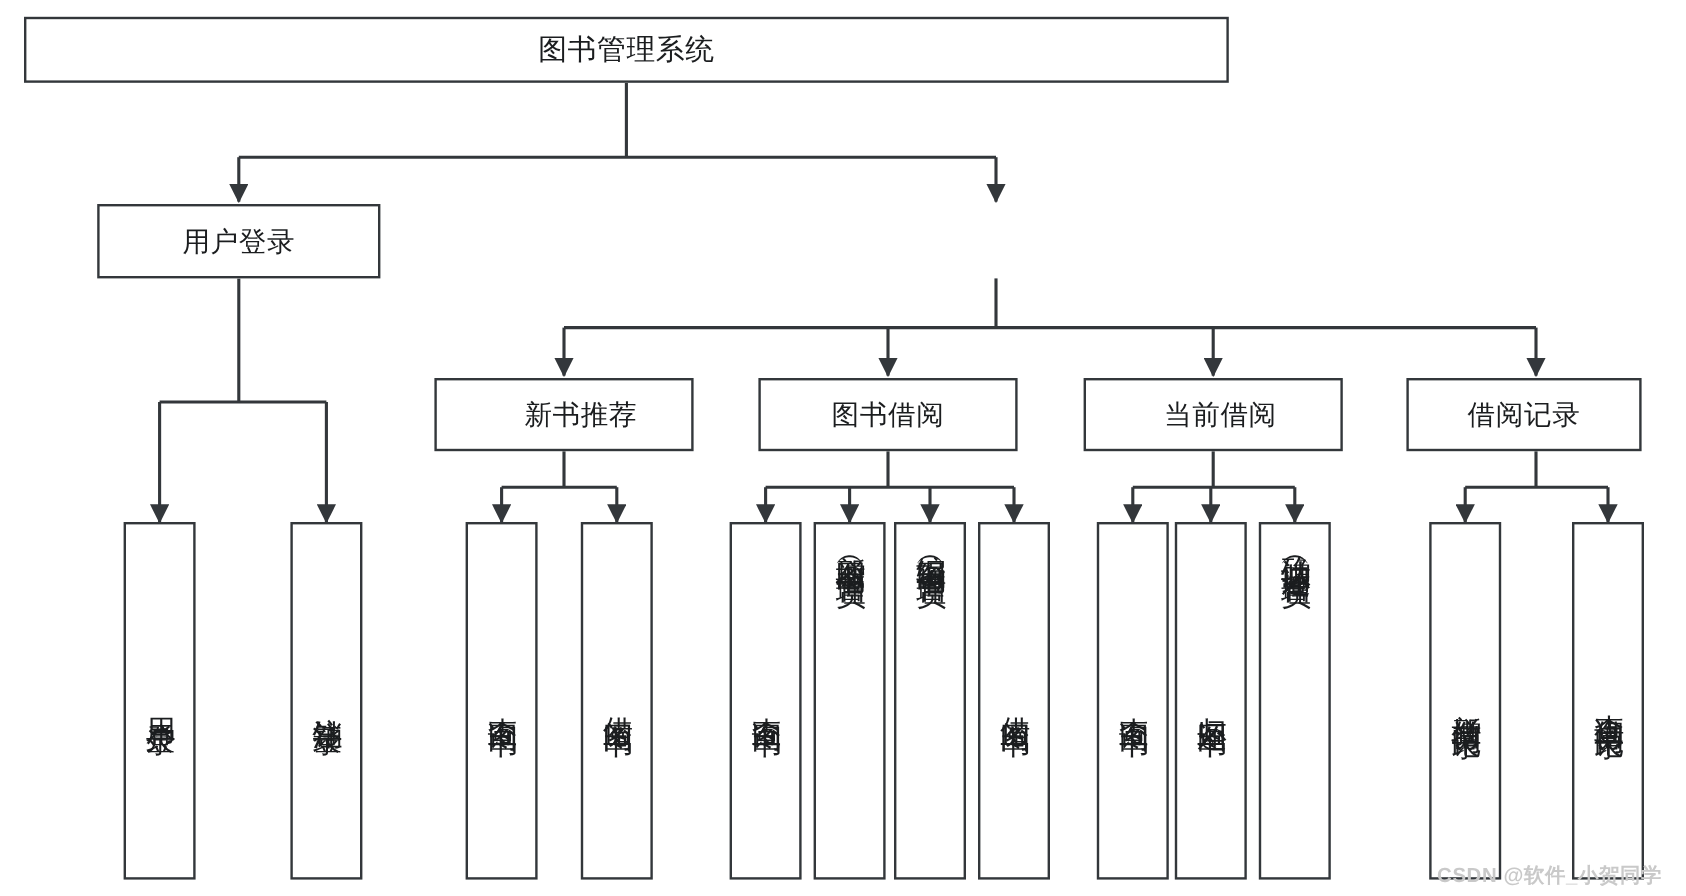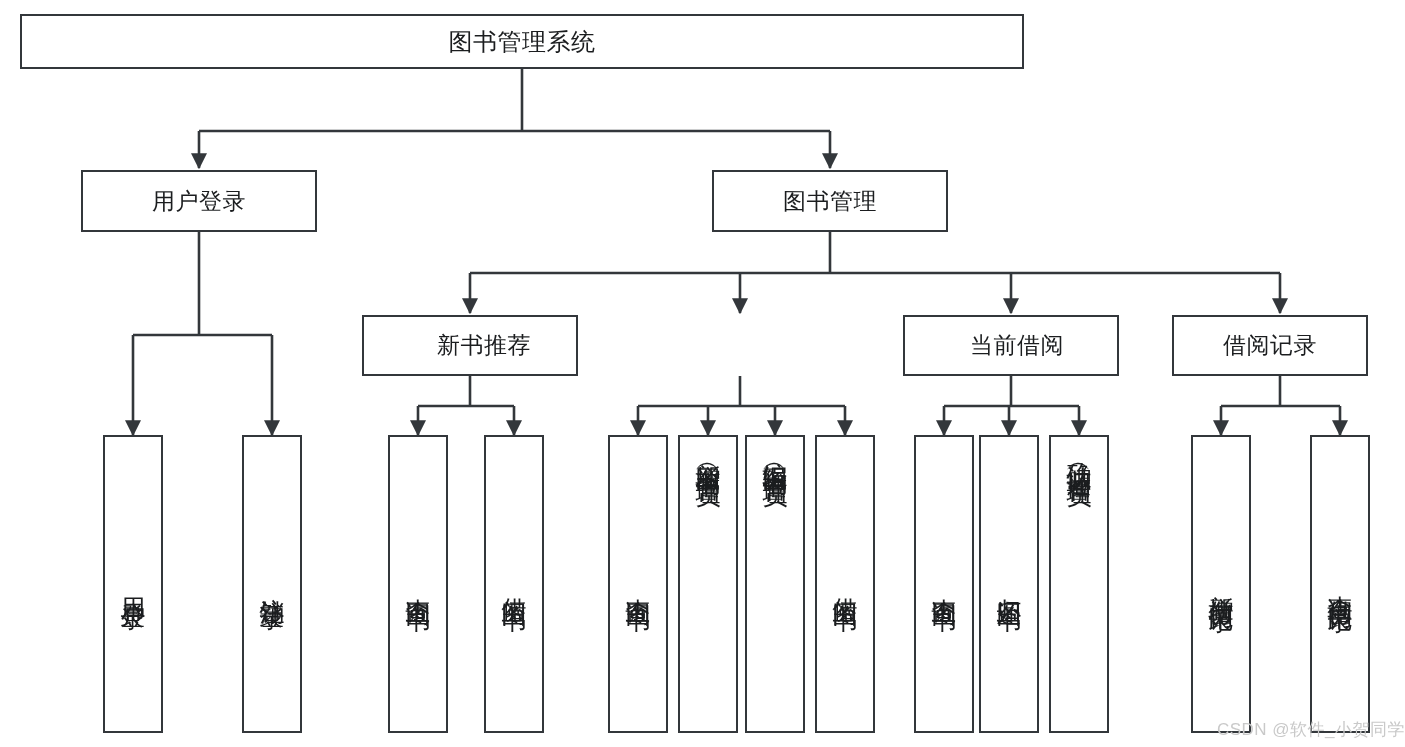--- a/index.html
+++ b/index.html
@@ -62,28 +62,29 @@
     line-height: 1.0;
     letter-spacing: 3px;
     white-space: nowrap;
   }
   .node.vert.centered {
     align-items: center;
     padding-top: 0;
   }
   #watermark {
     position: absolute;
-    right: 0;
+    right: 20px;
     bottom: 6px;
     font-size: 17px;
     color: #c9c9c9;
     letter-spacing: 0.5px;
     white-space: nowrap;
     z-index: 5;
     font-family: "Liberation Sans", "DejaVu Sans", sans-serif;
+    font-weight: bold;
   }
 </style>
 </head>
 <body>
 
 <div id="canvas">
 
   <svg id="wires" viewBox="0 0 1405 747" width="1405" height="747" xmlns="http://www.w3.org/2000/svg">
     <defs>
       <marker id="arrow" viewBox="0 0 10 10" refX="9.2" refY="5" markerWidth="6.2" markerHeight="6.2" orient="auto-start-reverse">
@@ -134,27 +135,27 @@
     </g>
   </svg>
 
   <div class="node horiz root" style="left:20px; top:14px; width:1004px; height:55px;">
     <span class="lbl">图书管理系统</span>
   </div>
 
   <div class="node horiz" style="left:81px; top:170px; width:236px; height:62px;">
     <span class="lbl">用户登录</span>
   </div>
-  <div class="node horiz" style="left:712px; top:170px; width:236px; height:62px;">
-    <span class="lbl">图书管理</span>
-  </div>
 
   <div class="node horiz" style="left:362px; top:315px; width:216px; height:61px;padding-left:28px;">
     <span class="lbl">新书推荐</span>
   </div>
+  <div class="node horiz" style="left:632px; top:315px; width:216px; height:61px;">
+    <span class="lbl">图书借阅</span>
+  </div>
   <div class="node horiz" style="left:903px; top:315px; width:216px; height:61px;padding-left:12px;">
     <span class="lbl">当前借阅</span>
   </div>
   <div class="node horiz" style="left:1172px; top:315px; width:196px; height:61px;">
     <span class="lbl">借阅记录</span>
   </div>
 
   <div class="node vert centered" style="left:103px; top:435px; width:60px; height:298px;">
     <span class="lbl">用户登录</span>
   </div>

